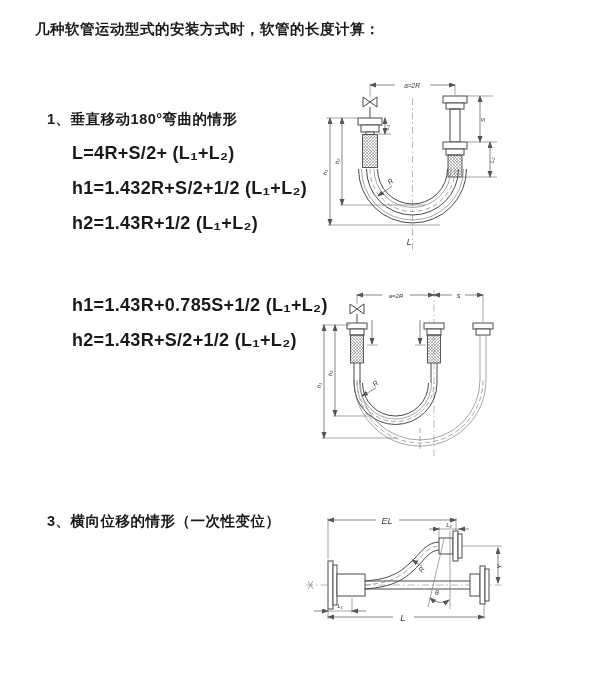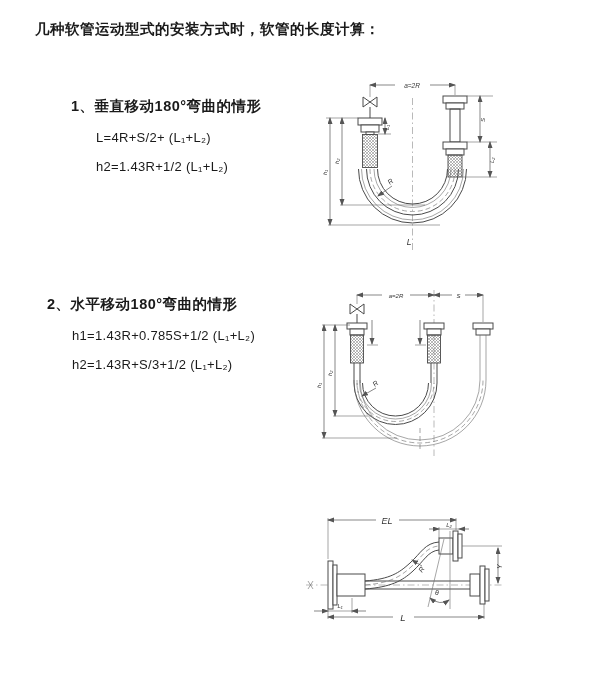--- a/index.html
+++ b/index.html
@@ -1,50 +1,51 @@
 <!DOCTYPE html>
 <html><head>
 <meta charset="utf-8">
 <style>
   html,body{margin:0;padding:0;background:#fff;}
   body{font-family:"Liberation Sans","DejaVu Sans",sans-serif;color:#1a1a1a;}
   #page{position:relative;width:592px;height:675px;background:#ffffff;overflow:hidden;}
   .title{position:absolute;left:35px;top:20px;font-size:14.5px;font-weight:bold;letter-spacing:.5px;}
   .sec{position:absolute;left:47px;}
   .sec .head{font-size:14.5px;font-weight:bold;letter-spacing:.5px;margin:0 0 14px 0;}
-  .sec .formula{font-size:13px;font-weight:400;margin:0 0 14px 25px;letter-spacing:.3px;}
+  .sec .formula{font-size:18px;font-weight:700;margin:0 0 14px 25px;letter-spacing:.3px;}
   svg{position:absolute;overflow:visible;}
   svg text{font-family:"Liberation Sans","DejaVu Sans",sans-serif;fill:#333;font-style:italic;}
   .ln{stroke:#4a4a4a;stroke-width:1;fill:none;}
   .thin{stroke:#6a6a6a;stroke-width:.6;fill:none;}
   .dim{stroke:#555;stroke-width:.7;fill:none;}
   .cl{stroke:#8a8a8a;stroke-width:.6;fill:none;stroke-dasharray:7 3 1.5 3;}
   .dash{stroke:#6a6a6a;stroke-width:.6;fill:none;stroke-dasharray:5 3;}
   .fit{fill:#fff;stroke:#4a4a4a;stroke-width:1;}
 </style>
 </head>
 <body>
 
 <div id="page">
 
   <div class="title">几种软管运动型式的安装方式时，软管的长度计算：</div>
 
-  <div class="sec" style="top:97px;margin-left:24px;">
+  <div class="sec" style="top:110px;">
     <div class="head">1、垂直移动180°弯曲的情形</div>
     <div class="formula">L=4R+S/2+ (L₁+L₂)</div>
+    <div class="formula">h1=1.432R+S/2+1/2 (L₁+L₂)</div>
     <div class="formula">h2=1.43R+1/2 (L₁+L₂)</div>
   </div>
 
   <div class="sec" style="top:295px;">
-    <div class="head">2、水平移动180°弯曲的情形</div>
     <div class="formula">h1=1.43R+0.785S+1/2 (L₁+L₂)</div>
-    <div class="formula">h2=1.43R+S/3+1/2 (L₁+L₂)</div>
+    <div class="formula">h2=1.43R+S/2+1/2 (L₁+L₂)</div>
   </div>
 
   <div class="sec" style="top:512px;">
+    <div class="head">3、横向位移的情形（一次性变位）</div>
   </div>
 
   <svg style="left:310px;top:72px;" width="285" height="195" viewBox="0 0 285 195">
     <defs>
       <marker id="d1a" markerWidth="7" markerHeight="6" refX="6" refY="2.5" orient="auto-start-reverse" markerUnits="userSpaceOnUse">
         <path d="M0,0 L7,2.5 L0,5 Z" fill="#555"></path>
       </marker>
       <pattern id="d1b" width="3" height="3" patternUnits="userSpaceOnUse">
         <path d="M0,3 L3,0 M0,0 L3,3" stroke="#777" stroke-width=".5"></path>
       </pattern>

